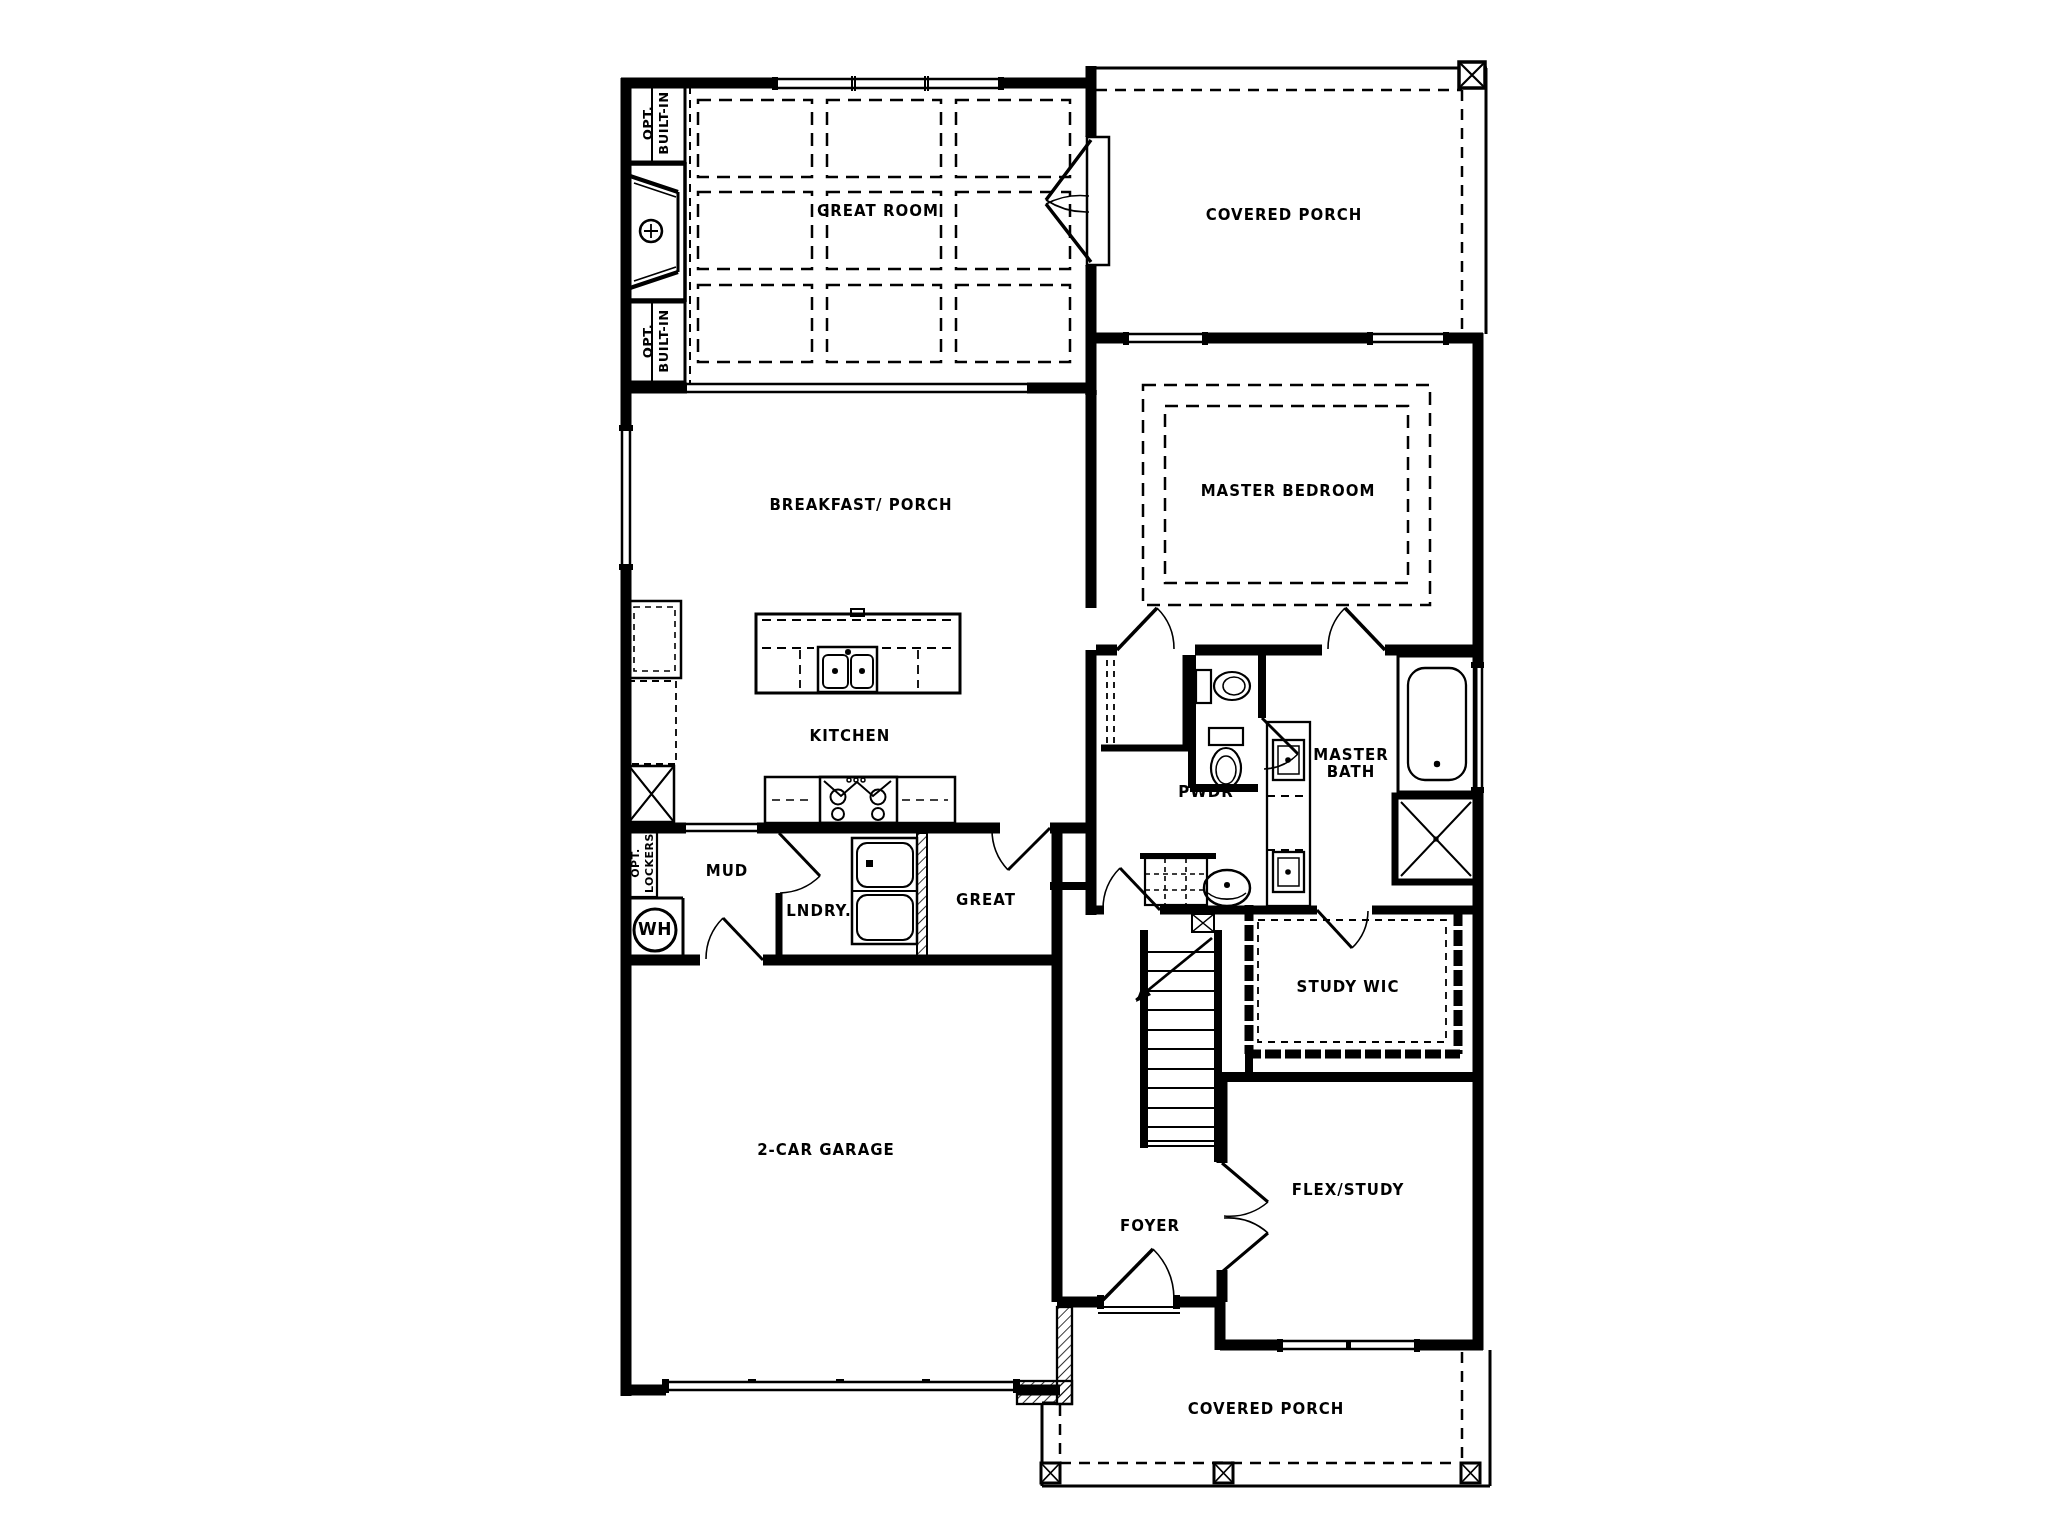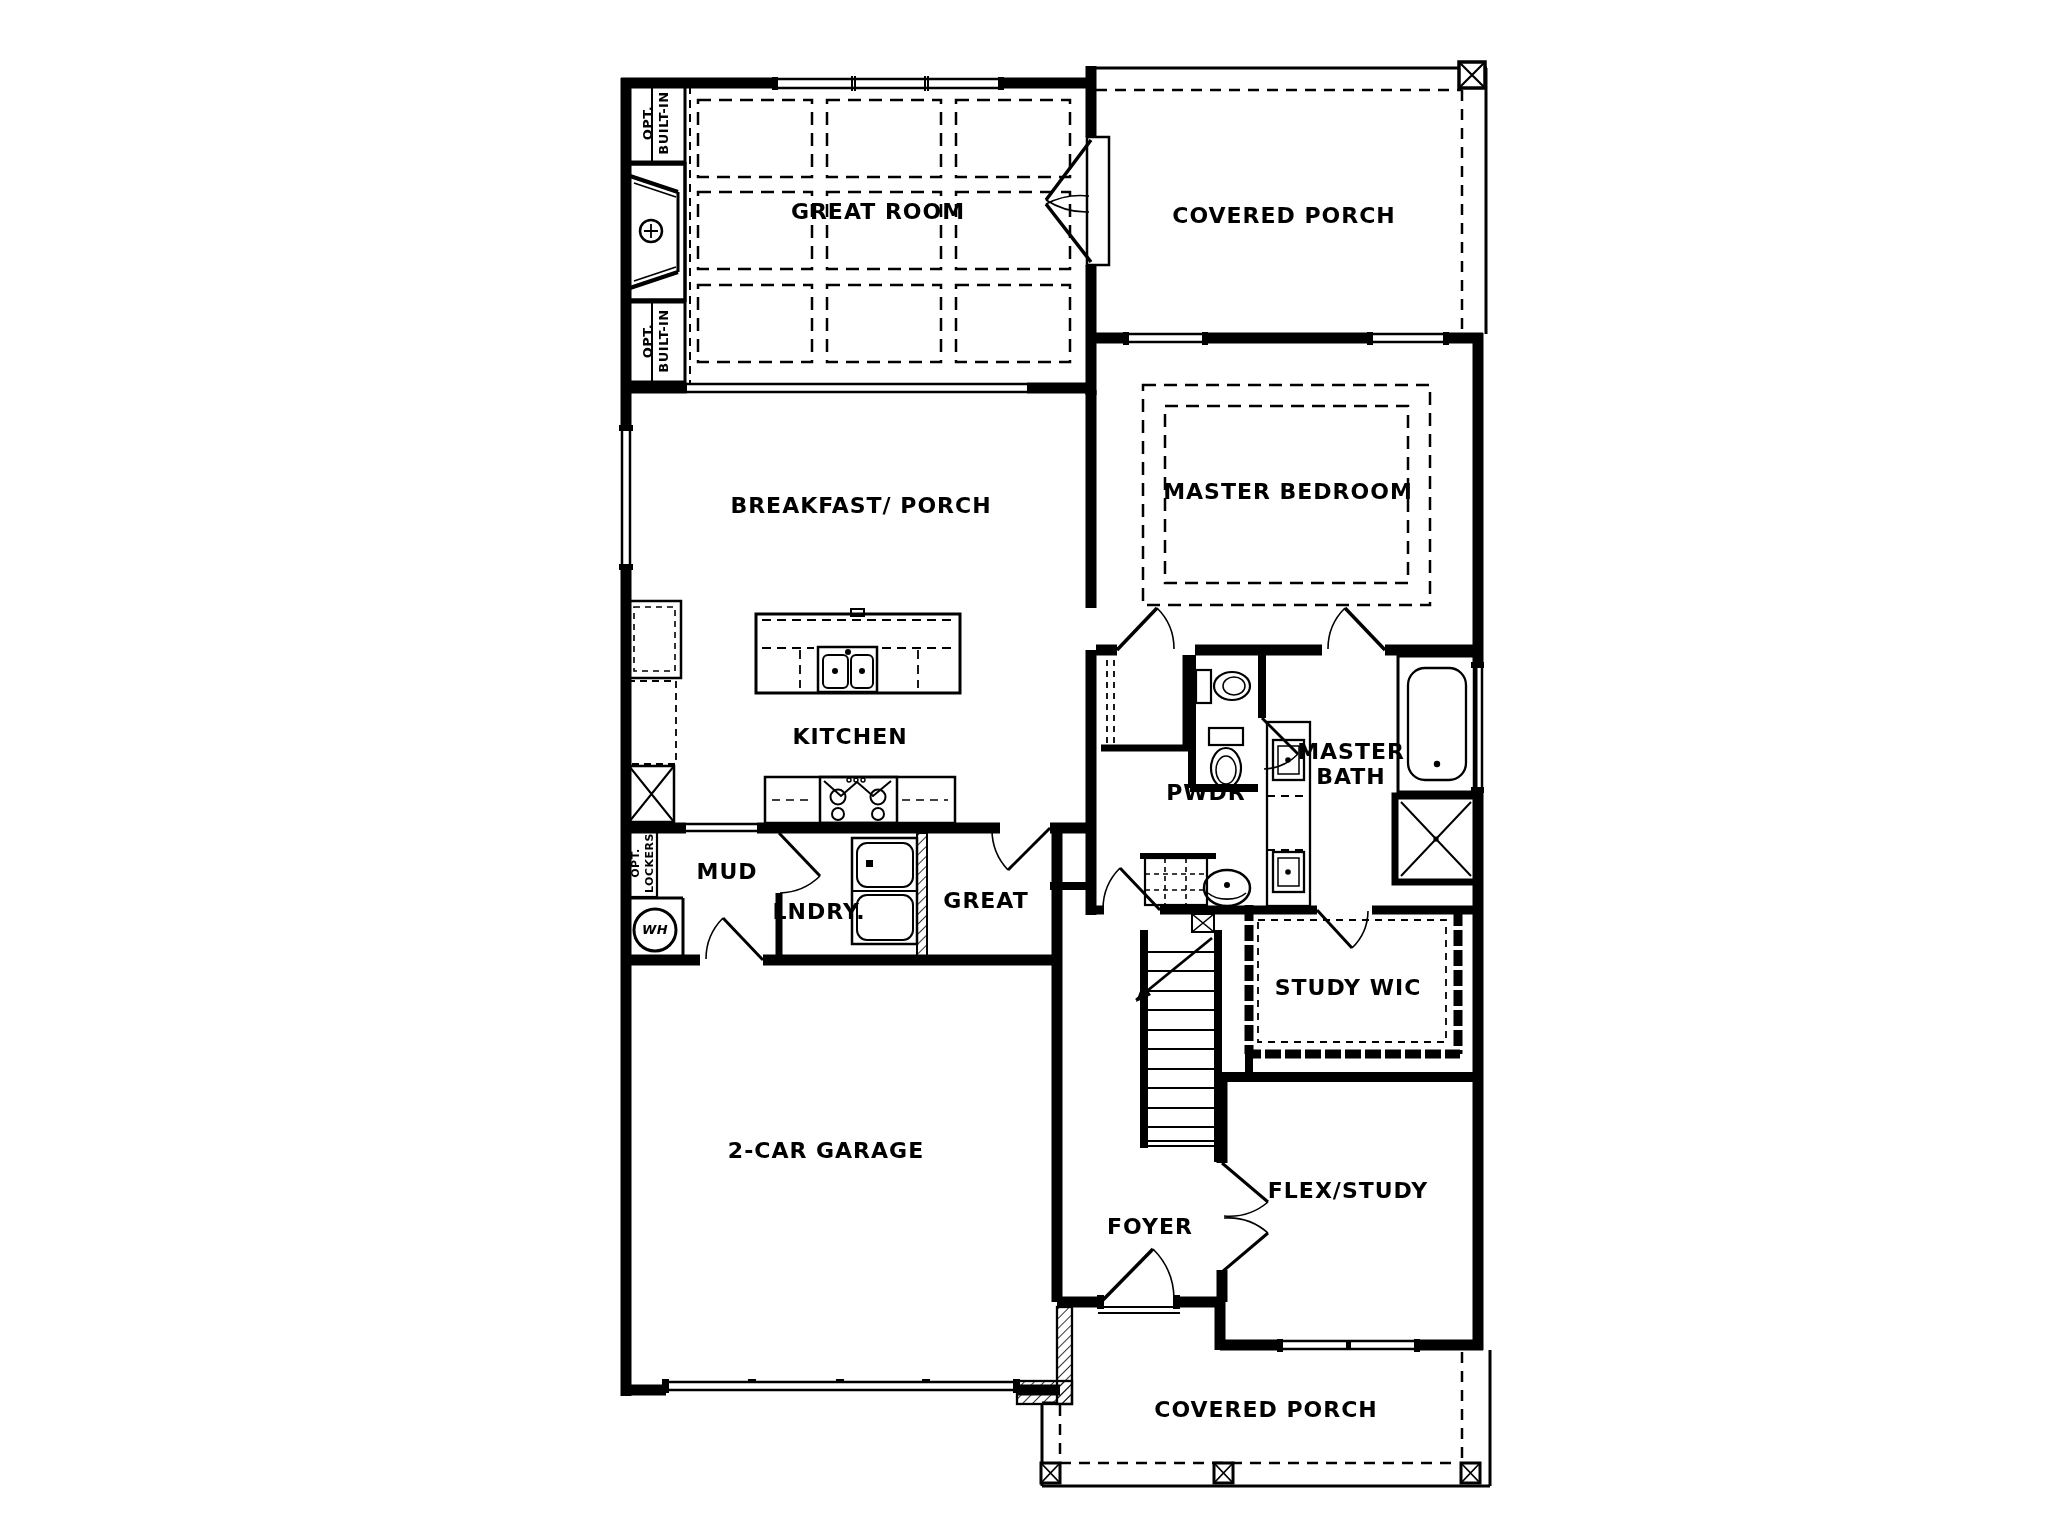--- a/index.html
+++ b/index.html
@@ -1,23 +1,23 @@
 <!DOCTYPE html>
 <html><head>
 <meta charset="utf-8">
 <style>
   html,body{margin:0;padding:0;background:#ffffff;}
   #stage{position:relative;width:2048px;height:1536px;background:#ffffff;overflow:hidden;
          font-family:"DejaVu Sans","Liberation Sans",sans-serif;}
   #plan-svg{position:absolute;left:0;top:0;}
   .lbl{position:absolute;transform:translate(-50%,-50%);color:#000;font-weight:bold;
-       font-size:22px;letter-spacing:1px;white-space:pre-line;text-align:center;line-height:1.15;}
+       font-size:15px;letter-spacing:1px;white-space:pre-line;text-align:center;line-height:1.15;}
   .lbl.vert{transform:translate(-50%,-50%) rotate(-90deg);font-size:13px;letter-spacing:0.5px;line-height:1.25;}
   .lbl.vert.small{font-size:11px;}
-  .lbl.tiny{font-size:13px;letter-spacing:0.5px;font-style:italic;}
+  .lbl.tiny{font-size:17px;letter-spacing:0.5px;}
 </style>
 </head>
 <body>
 
 <div id="stage">
 
 <svg id="plan-svg" width="2048" height="1536" viewBox="0 0 2048 1536" fill="none" stroke="#000" stroke-linecap="butt">
   <defs>
     <pattern id="hatch" width="7" height="7" patternUnits="userSpaceOnUse" patternTransform="rotate(45)">
       <line x1="0" y1="0" x2="0" y2="7" stroke="#000" stroke-width="1.6"></line>

